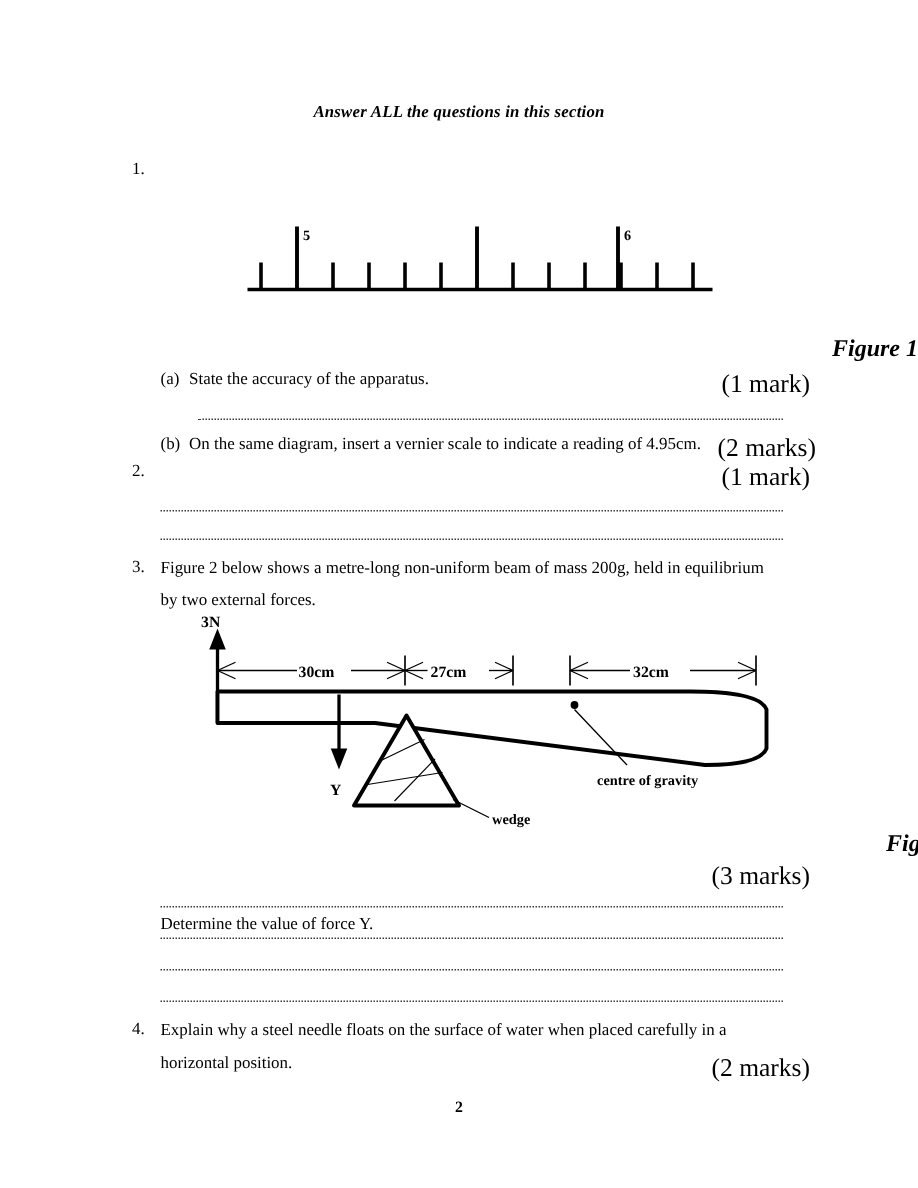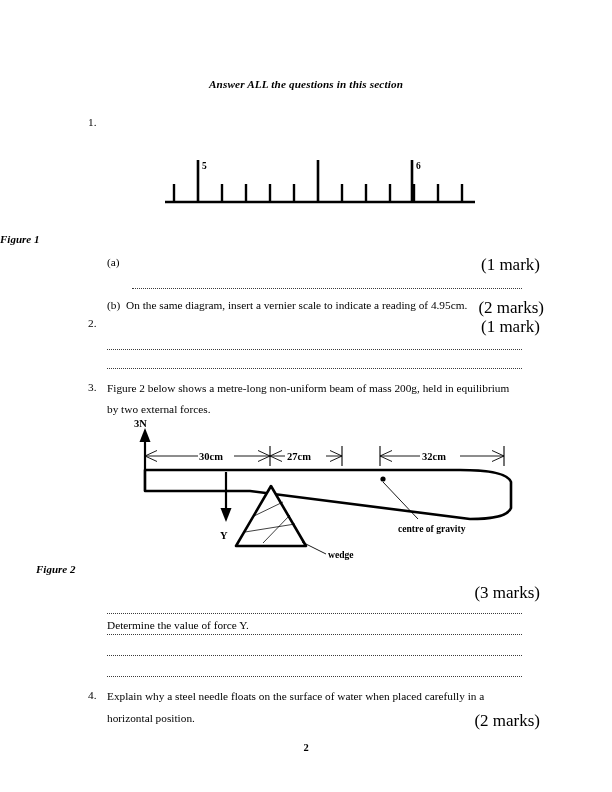--- a/index.html
+++ b/index.html
@@ -10,21 +10,21 @@
   body {
     width: 612px;
     height: 792px;
     position: relative;
     font-family: "Liberation Serif", "DejaVu Serif", serif;
     color: #000000;
     overflow: hidden;
   }
   .page {
     position: absolute;
-    left: 0; top: 12px;
+    left: 0; top: 3px;
     width: 612px;
     height: 616px;
   }
 
   .section-title {
     position: absolute;
     left: 0; top: 66px;
     width: 612px;
     text-align: center;
     font-size: 11.2px;
@@ -47,22 +47,22 @@
     position: absolute;
     font-size: 17px;
     text-align: right;
     width: 120px;
   }
 
   .fig-caption {
     position: absolute;
     width: 612px;
     left: 0;
-    text-align: left;
-    font-size: 11px;
+    text-align: right;
+    font-size: 16px;
     font-weight: bold;
     font-style: italic;
   }
 
   
   .dots {
     position: absolute;
     height: 1px;
     border-bottom: 1.6px dotted #3b3b3b;
   }
@@ -133,20 +133,21 @@
       </g>
 
       <text class="scale-num" x="42" y="19">5</text>
       <text class="scale-num" x="256" y="19">6</text>
     </svg>
   </div>
 
   <div class="fig-caption" style="top:221px;">Figure 1</div>
 
   <div class="qtext" style="left:107px; top:243px;">(a)</div>
+  <div class="qtext" style="left:126px; top:243px;">State the accuracy of the apparatus.</div>
   <div class="marks" style="left:420px; top:243px;">(1 mark)</div>
   <div class="dots" style="left:132px; top:275px; width:390px;"></div>
 
   <div class="qtext" style="left:107px; top:286px;">(b)</div>
   <div class="qtext" style="left:126px; top:286px;">On the same diagram, insert a vernier scale to indicate a reading of 4.95cm.</div>
   <div class="marks" style="left:424px; top:286px;">(2 marks)</div>
 
   <div class="qnum" style="left:88px; top:305px;">2.</div>
   <div class="marks" style="left:420px; top:305px;">(1 mark)</div>
   <div class="dots" style="left:107px; top:336px; width:415px;"></div>

